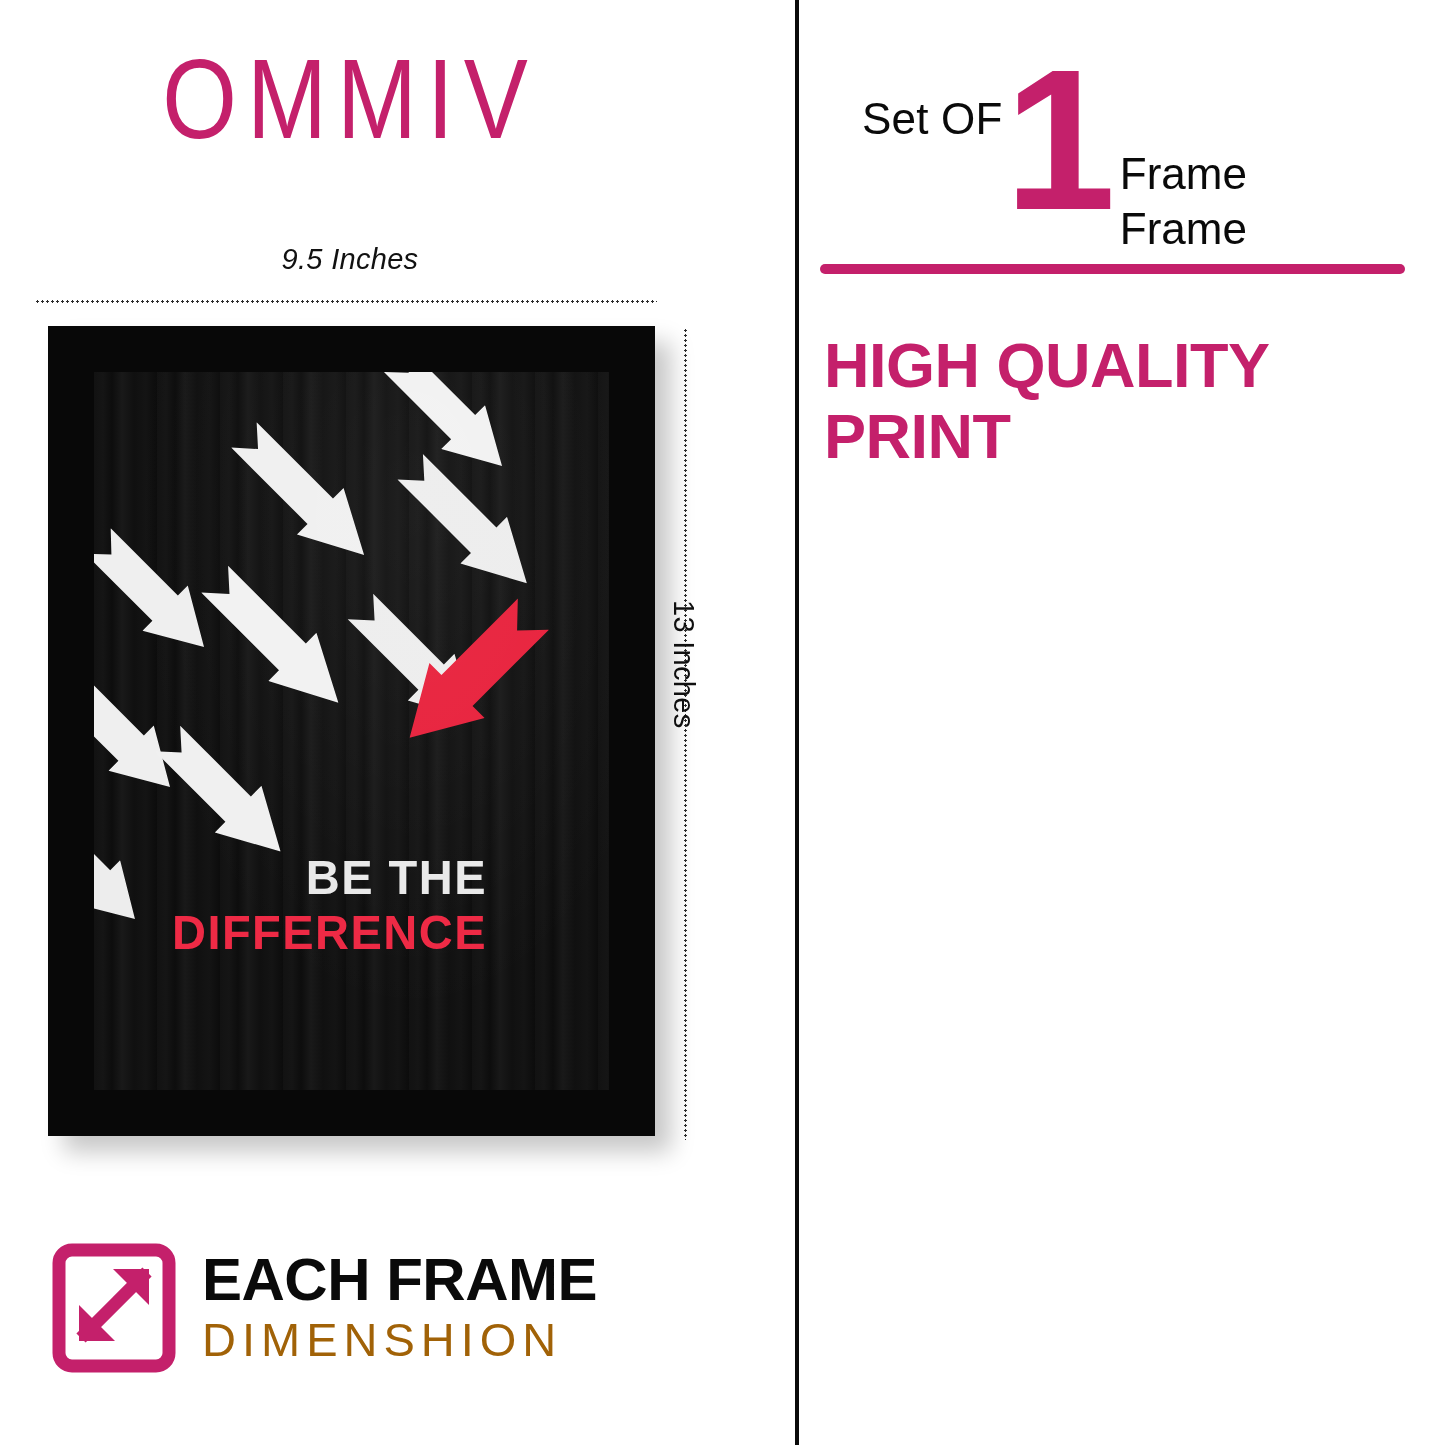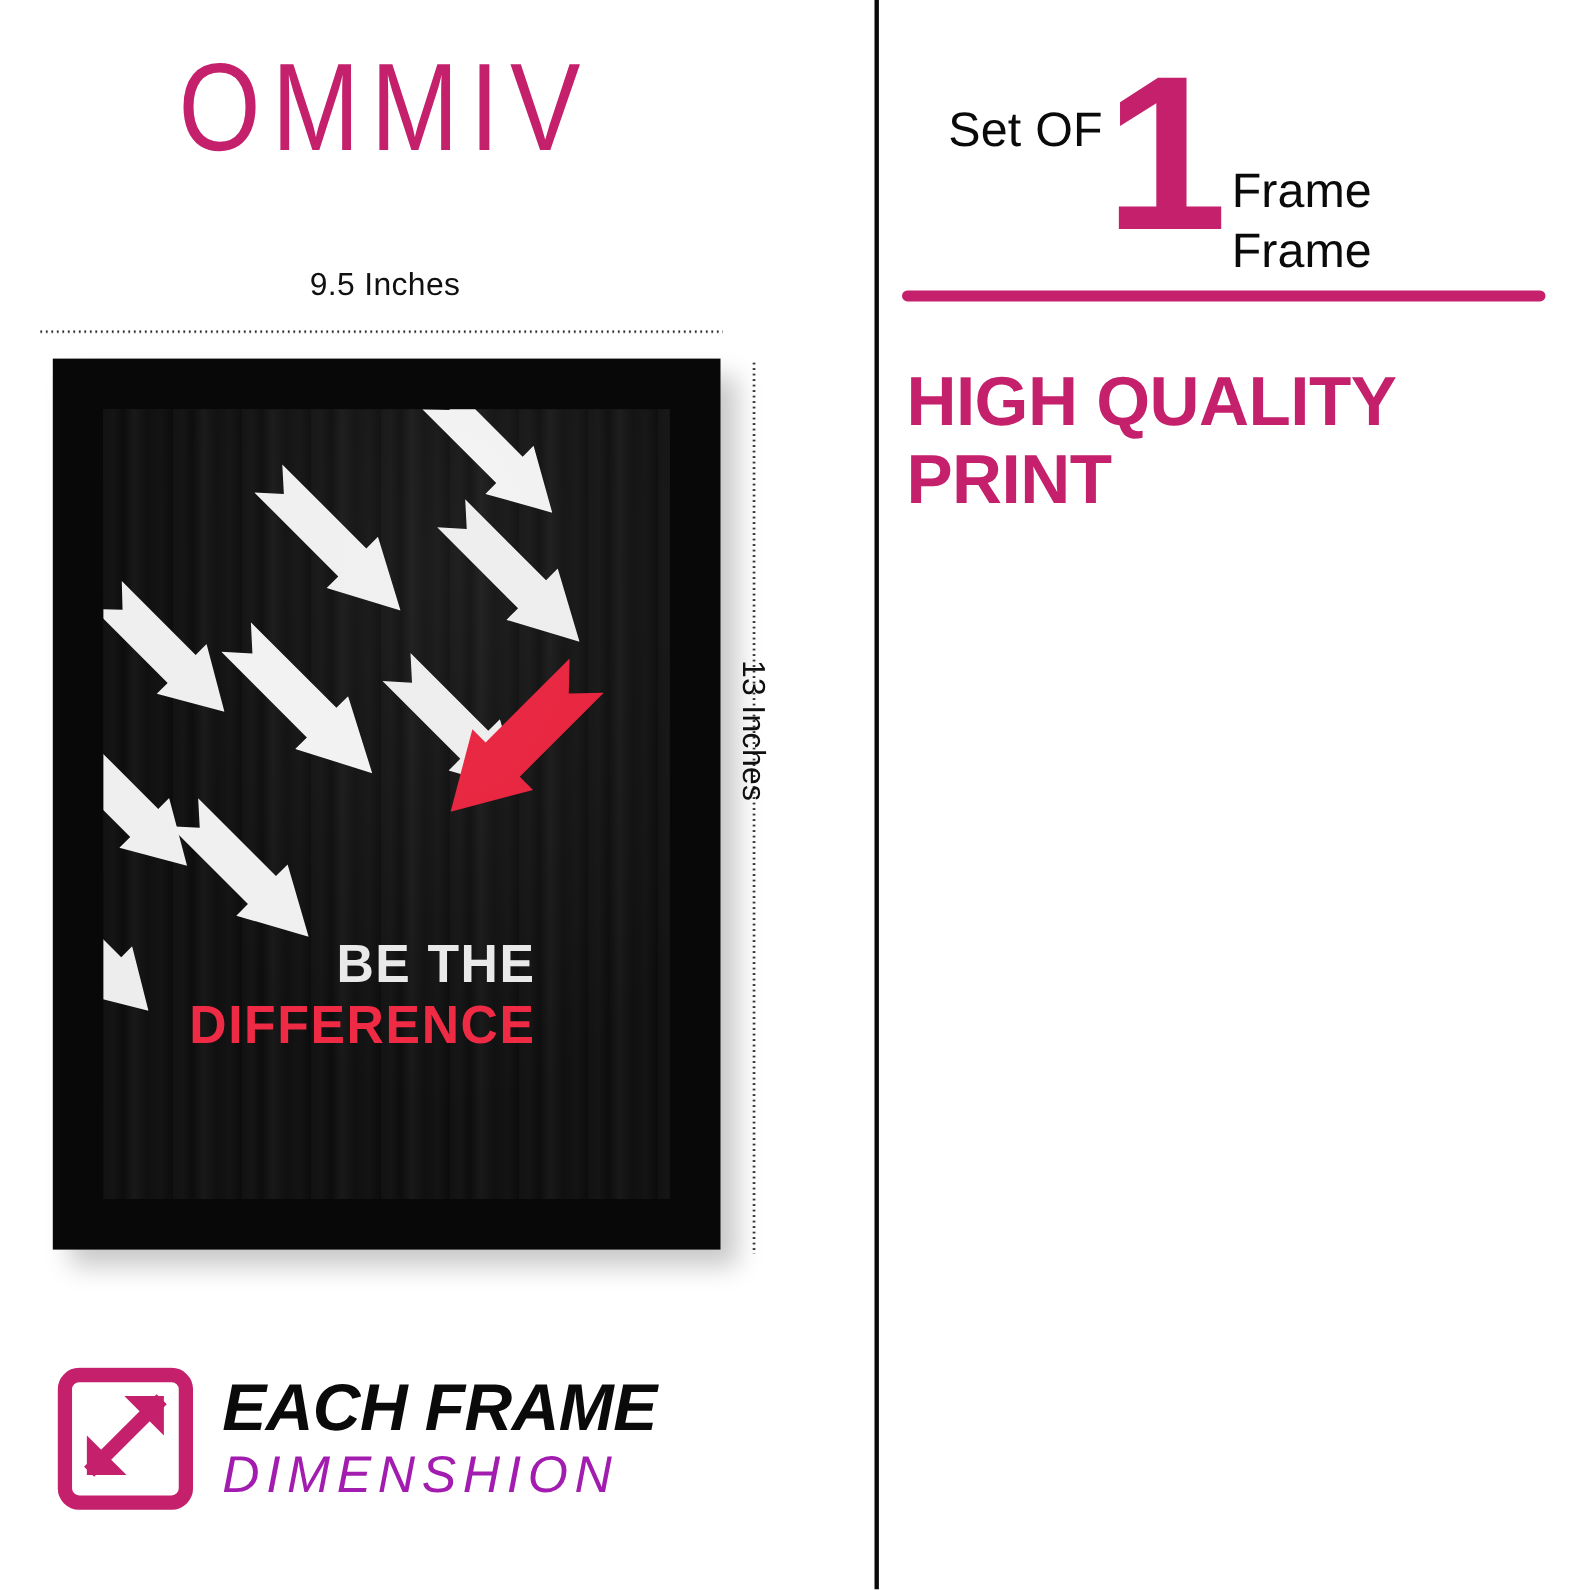--- a/index.html
+++ b/index.html
@@ -52,20 +52,21 @@
   .width-label {
     position: absolute;
     left: 0;
     top: 243px;
     width: 700px;
     text-align: center;
     font-size: 29px;
     font-weight: 400;
     color: #111111;
     letter-spacing: 0.3px;
+    font-style: italic;
   }
 
   
   .dot-line-h {
     position: absolute;
     left: 35px;
     top: 300px;
     width: 622px;
     height: 3px;
     background-image: radial-gradient(circle, #2b2b2b 1.1px, rgba(0,0,0,0) 1.3px);
@@ -173,33 +174,32 @@
     display: flex;
     align-items: center;
   }
   .dim-icon {
     width: 124px;
     height: 130px;
     flex: none;
   }
   .dim-texts {
     margin-left: 26px;
-    font-style: italic;
   }
   .dim-title {
     font-size: 60px;
     font-weight: bold;
     color: #0a0a0a;
     line-height: 1.02;
     letter-spacing: -0.5px;
   }
   .dim-sub {
     font-size: 47px;
     font-weight: 400;
-    color: #a21caf;
+    color: #a16207;
     line-height: 1.12;
     letter-spacing: 6px;
     margin-top: 4px;
   }
 
   
   .set-row {
     position: absolute;
     left: 862px;
     top: 68px;

